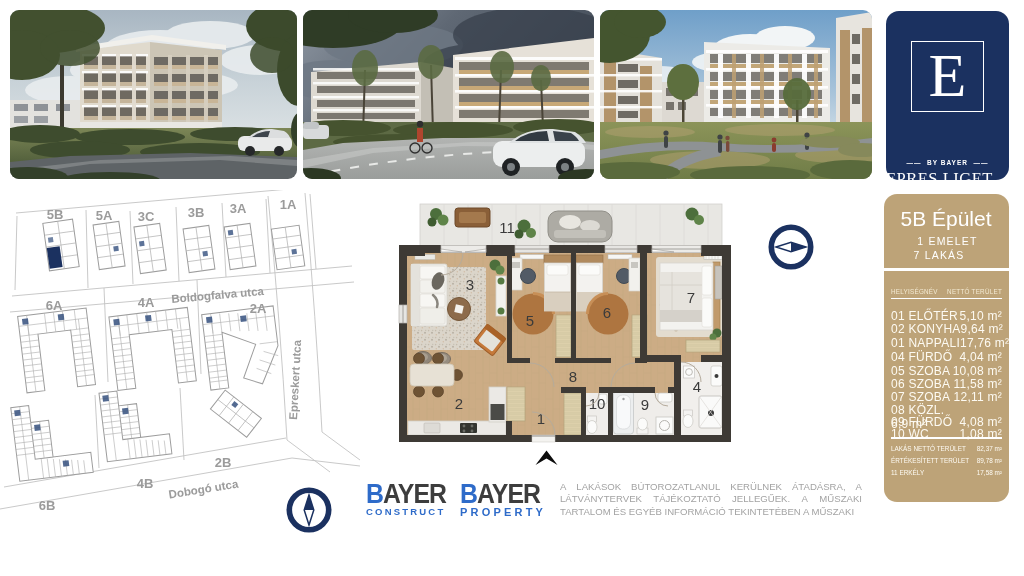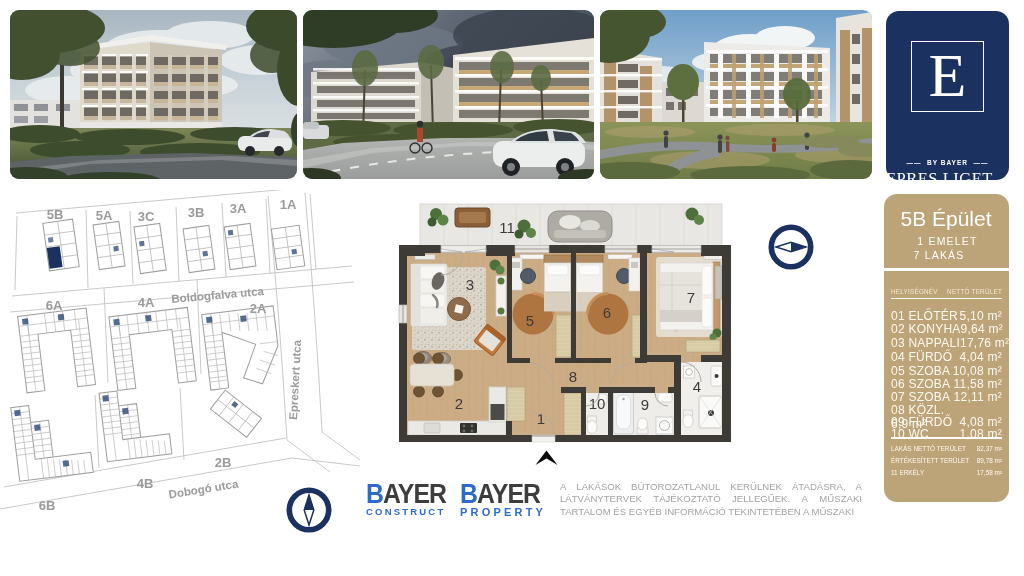--- a/index.html
+++ b/index.html
@@ -938,21 +938,21 @@
 
   <div class="prow" style="top:115px;">
         <span>01 ELŐTÉR</span>
         <span>5,10 m²</span>
       </div>
   <div class="prow" style="top:128px;">
         <span>02 KONYHA</span>
         <span>9,64 m²</span>
       </div>
   <div class="prow" style="top:142px;">
-        <span>03 NAPPALI</span>
+        <span>01 NAPPALI</span>
         <span>17,76 m²</span>
       </div>
   <div class="prow" style="top:156px;">
         <span>04 FÜRDŐ</span>
         <span>4,04 m²</span>
       </div>
   <div class="prow" style="top:170px;">
         <span>05 SZOBA</span>
         <span>10,08 m²</span>
       </div>

